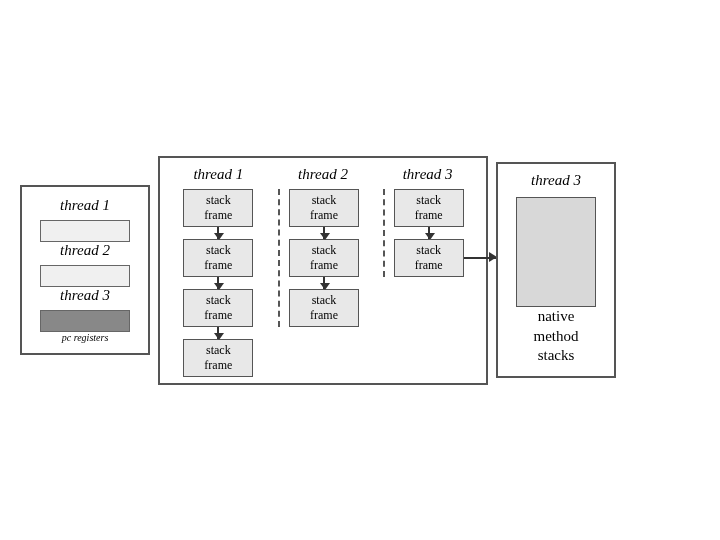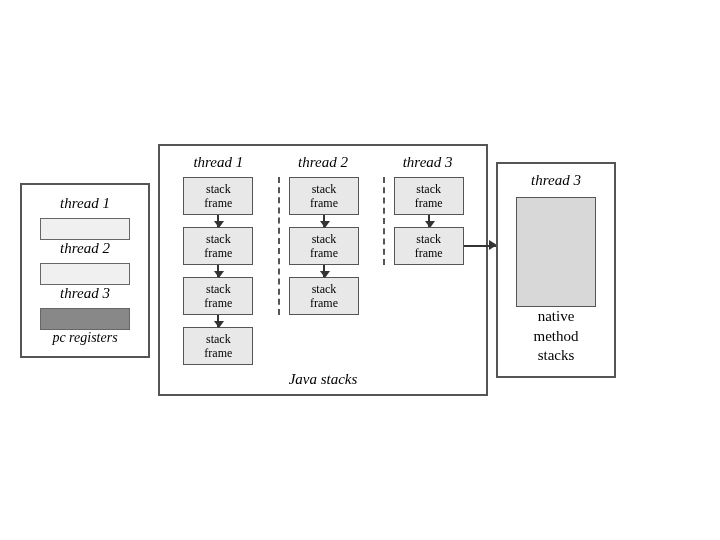--- a/index.html
+++ b/index.html
@@ -53,21 +53,21 @@
     }
     .thread-register.dark {
       background: #888;
     }
     .thread-register.light {
       background: #f0f0f0;
     }
     .bottom-label {
       text-align: center;
       font-style: italic;
-      font-size: 14px;
+      font-size: 10px;
       margin-top: auto;
     }
 
     
     .middle-panel {
       width: 330px;
       margin-left: 8px;
       display: flex;
       flex-direction: column;
       padding: 8px 6px 6px 6px;
@@ -238,21 +238,20 @@
       <div class="stack-col" style="position:relative;">
         <div class="stack-frame">stack<br>frame</div>
         <div class="arrow-down"></div>
         <div style="display:flex;flex-direction:row;align-items:center;position:relative;">
           <div class="stack-frame">stack<br>frame</div>
           <div class="arrow-right" style="position:absolute;left:70px;top:50%;transform:translateY(-50%);"></div>
         </div>
       </div>
     </div>
 
-    <div class="middle-bottom-label">Java stacks</div>
   </div>
 
   <div class="panel right-panel">
     <span class="right-thread-label">thread 3</span>
     <div class="native-frame"></div>
     <div class="native-bottom-label">native<br>method<br>stacks</div>
   </div>
 
 </div>
 

